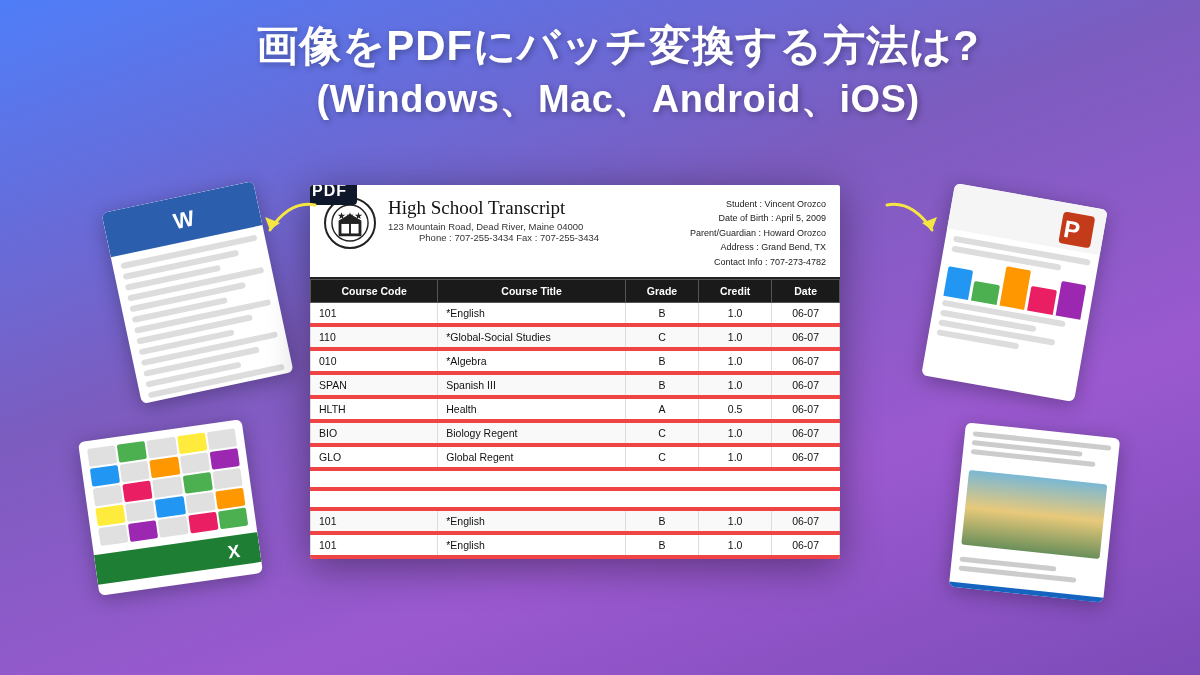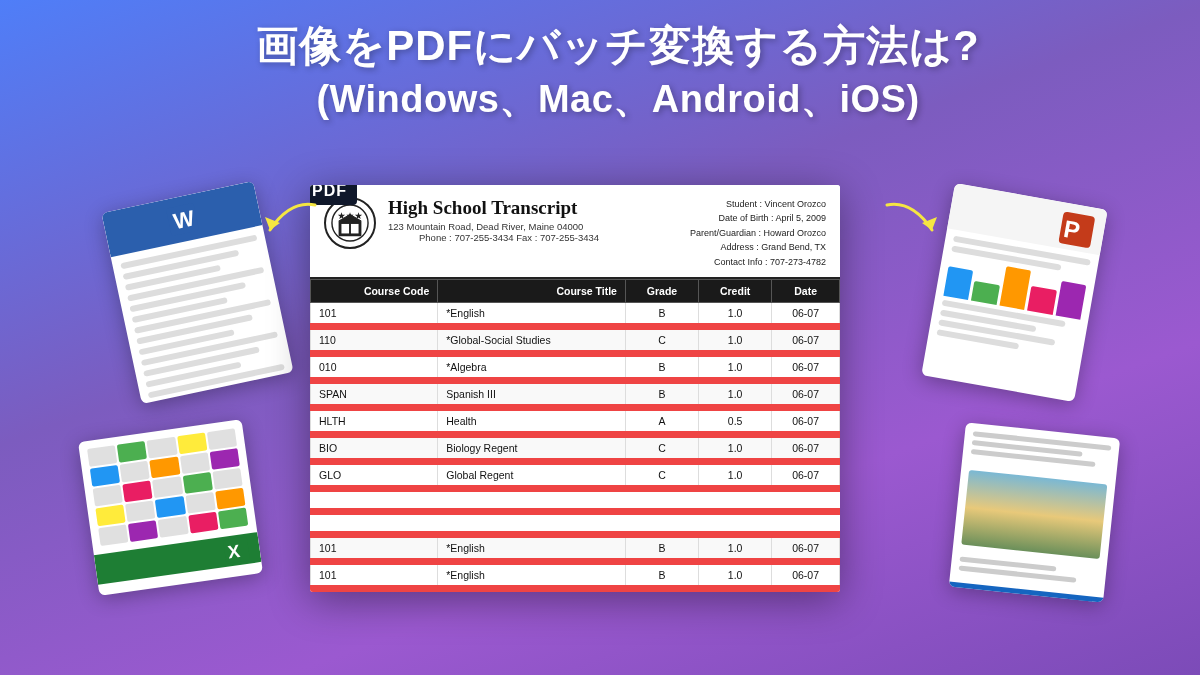--- a/index.html
+++ b/index.html
@@ -96,21 +96,21 @@
       width: 38px;
       height: 38px;
     }
 
     .doc-title-block {
       flex: 1;
     }
 
     .doc-title-block h1 {
       font-size: 19px;
-      font-weight: 700;
+      font-weight: 400;
       color: #111;
       font-family: 'Times New Roman', serif;
     }
 
     .doc-title-block .address {
       font-size: 9.5px;
       color: #333;
       margin-top: 2px;
       font-family: Arial, sans-serif;
     }
@@ -141,30 +141,30 @@
 
     .transcript-table thead tr {
       background: #1a1a1a;
       color: #fff;
     }
 
     .transcript-table thead th {
       padding: 5px 8px;
       font-size: 10.5px;
       font-weight: 700;
-      text-align: right;
+      text-align: center;
       border: 1px solid #555;
     }
 
     .transcript-table thead th.center {
       text-align: center;
     }
 
     .transcript-table tbody tr {
-      border-bottom: 7px solid #ef4444;
+      border-bottom: 4px solid #ef4444;
     }
 
     .transcript-table tbody tr:nth-child(even) {
       background: #f9f9f9;
     }
 
     .transcript-table tbody td {
       padding: 4px 8px;
       border: 1px solid #ddd;
       font-size: 10.5px;

